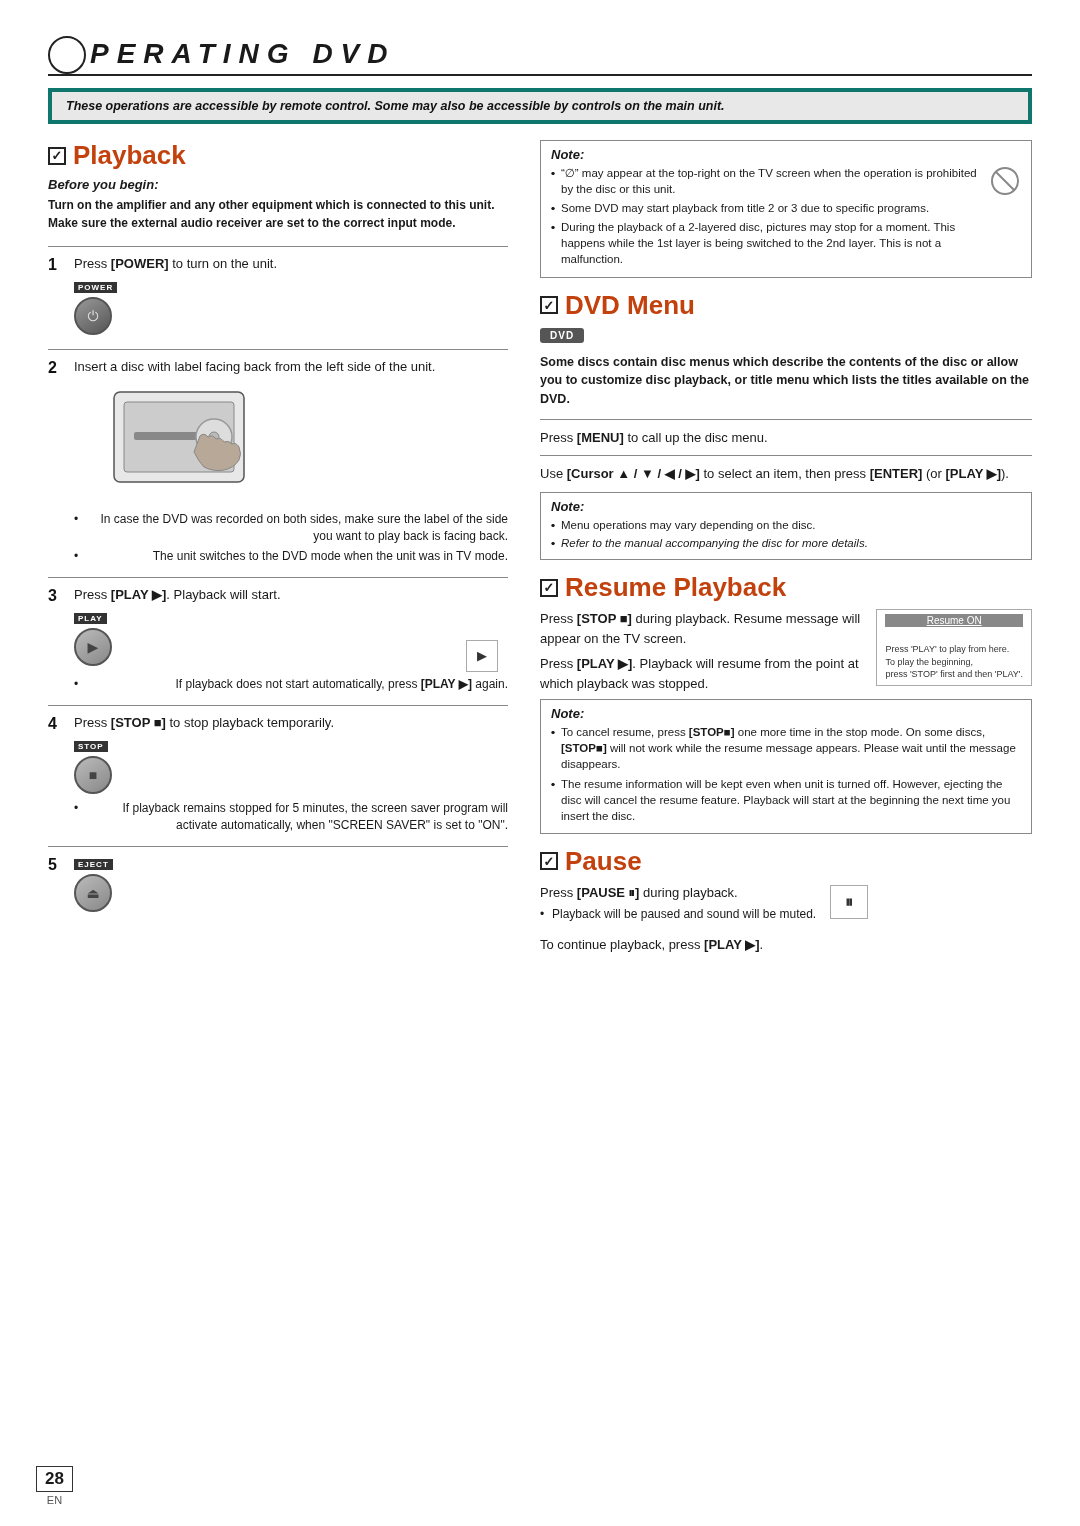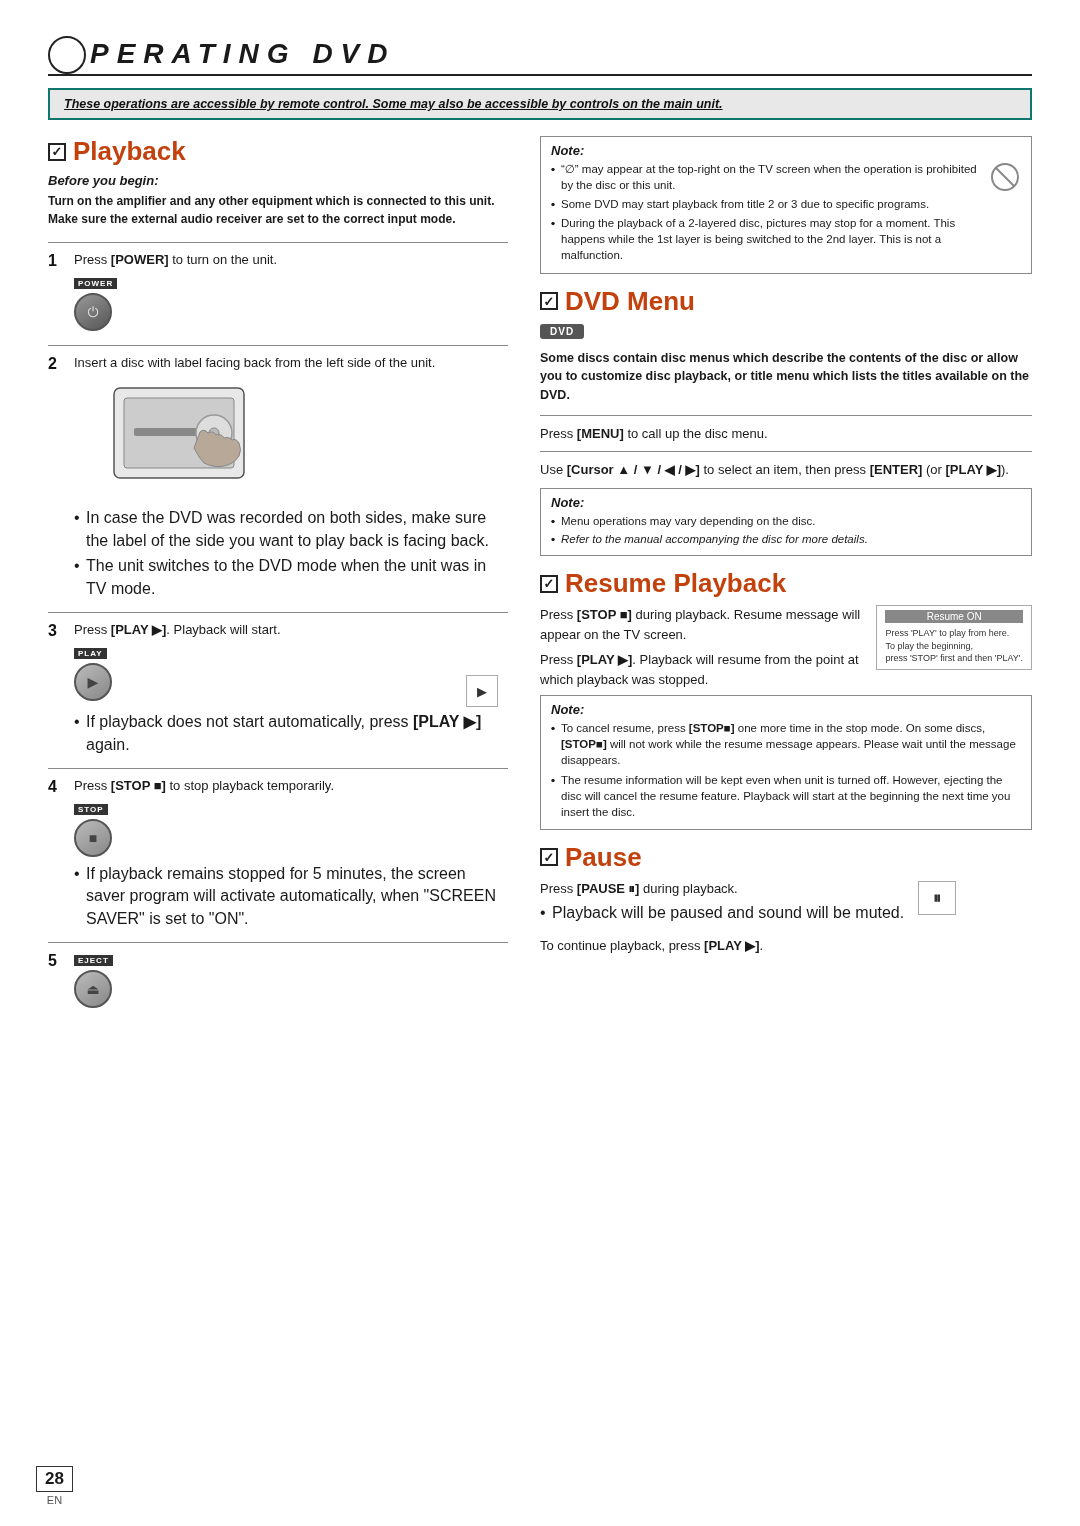--- a/index.html
+++ b/index.html
@@ -47,28 +47,27 @@
       font-style: italic;
     }
     .page-header-title span {
       font-weight: 900;
       letter-spacing: 8px;
     }
 
     
     .notice-bar {
       background: #e8e8e8;
-      border: 2px solid #0f766e;
+      border: 4px solid #0f766e;
       padding: 7px 14px;
       margin-bottom: 16px;
       font-style: italic;
       font-weight: bold;
       font-size: 12.5px;
       color: #111;
-      text-decoration: underline;
     }
 
     
     .main-columns {
       display: flex;
       gap: 32px;
     }
     .left-col {
       width: 460px;
       flex-shrink: 0;
@@ -211,25 +210,26 @@
       margin: 2px 0 6px 0;
     }
 
     
     .bullet-list {
       list-style: none;
       padding: 0;
       margin: 4px 0 4px 0;
     }
     .bullet-list li {
-      font-size: 16px;
+      font-size: 12px;
       padding-left: 12px;
       position: relative;
       margin-bottom: 3px;
       line-height: 1.4;
+      text-align: right;
     }
     .bullet-list li::before {
       content: '•';
       position: absolute;
       left: 0;
     }
     .bullet-list li b {
       font-weight: 900;
     }
 
@@ -315,22 +315,23 @@
       font-size: 10px;
       min-width: 130px;
       text-align: center;
       flex-shrink: 0;
     }
     .resume-screenshot .resume-on {
       background: #888;
       color: #fff;
       font-size: 10px;
       padding: 1px 6px;
-      margin-bottom: 4px;
+      margin-bottom: 16px;
       display: block;
+      text-decoration: underline;
     }
     .resume-screenshot .resume-small-text {
       font-size: 9px;
       color: #333;
       line-height: 1.4;
       text-align: left;
     }
 
     
     .pause-content {

